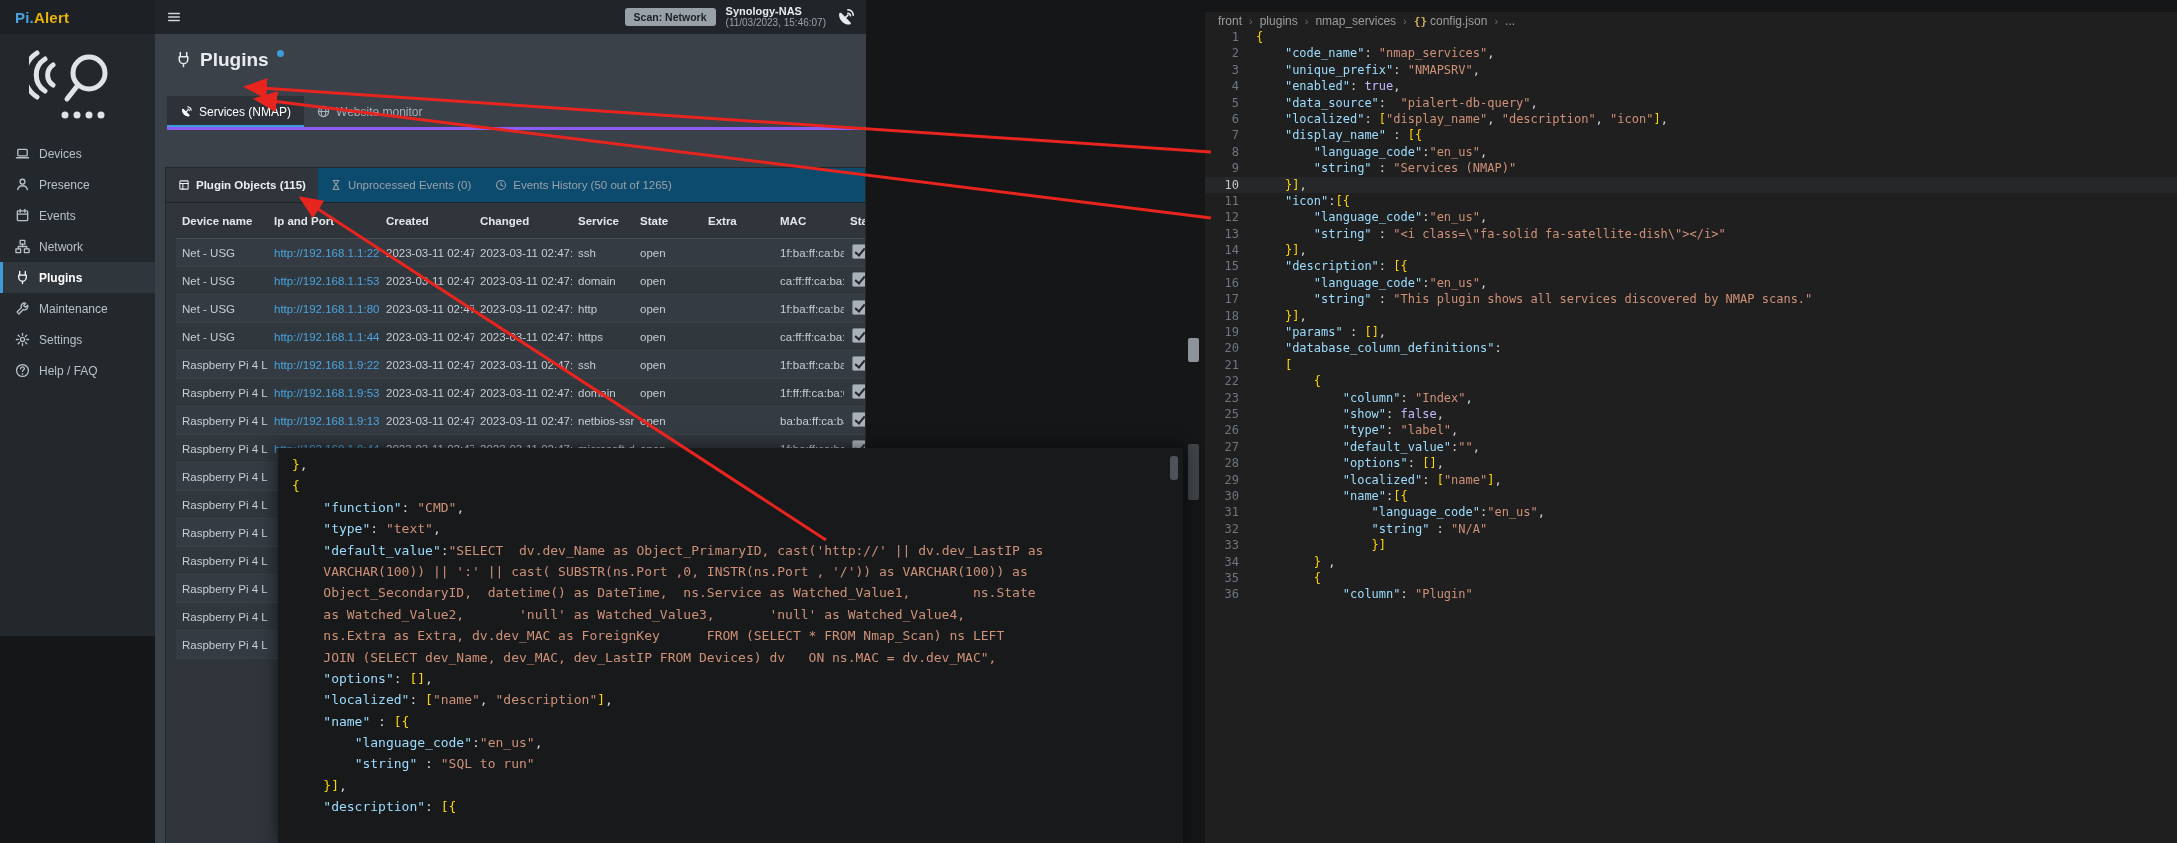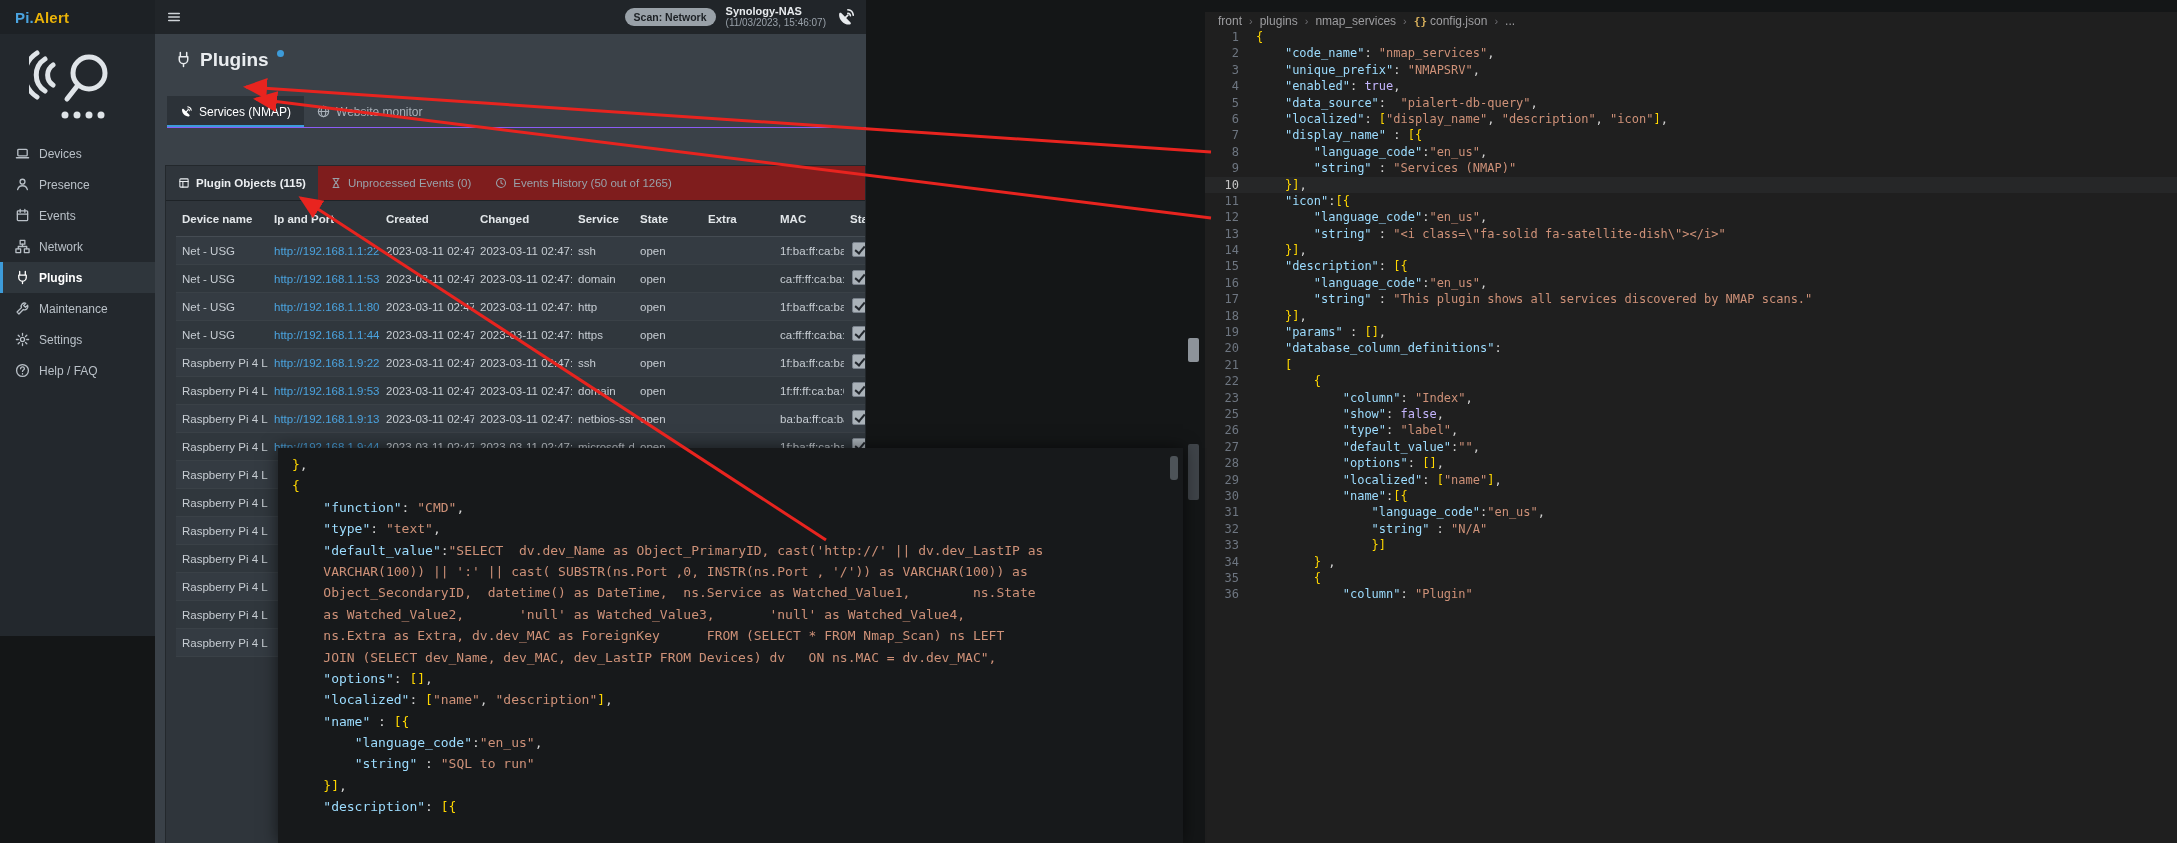--- a/index.html
+++ b/index.html
@@ -13,37 +13,37 @@
   .brand-alert{color:#eab308;}
   .logo{height:104px;display:flex;align-items:center;justify-content:center;}
   .side-item{height:31px;display:flex;align-items:center;padding-left:15px;color:#b9c0c7;font-size:12px;cursor:pointer;box-sizing:border-box;}
   .side-item .icon{width:15px;height:15px;margin-right:9px;display:inline-flex;flex:none;}
   .side-item.active{background:#2f363c;color:#fff;border-left:3px solid #3d9bd9;padding-left:12px;font-weight:bold;}
 
   
   .topbar{position:absolute;left:155px;top:0;width:711px;height:34px;background:#212529;display:flex;align-items:center;padding:0 10px;box-sizing:border-box;z-index:2;}
   .hamburger{width:18px;height:14px;color:#cfd4d8;display:inline-flex;cursor:pointer;}
   .topbar-right{margin-left:auto;display:flex;align-items:center;gap:10px;}
-  .scan-badge{background:#99a1a8;color:#1c2024;font-size:10.5px;font-weight:bold;padding:3px 9px;border-radius:9px;white-space:nowrap;}
+  .scan-badge{background:#99a1a8;color:#1c2024;font-size:10.5px;font-weight:bold;padding:3px 9px;border-radius:3px;white-space:nowrap;}
   .host-name{color:#e8ebee;font-size:11px;font-weight:bold;line-height:12px;}
   .host-time{color:#9aa2aa;font-size:10px;line-height:12px;}
   .topbar-icon{width:20px;height:20px;color:#e8ebee;display:inline-flex;cursor:pointer;}
 
   
   .main{position:absolute;left:155px;top:34px;width:711px;height:809px;background:#3a4148;overflow:hidden;z-index:1;}
   .page-title-row{display:flex;align-items:flex-start;gap:8px;margin:14px 0 0 20px;color:#e9ecef;height:26px;}
   .title-icon{width:17px;height:17px;margin-top:3px;display:inline-flex;}
   .page-title{font-size:19px;font-weight:600;margin:0;line-height:24px;}
   .title-badge{width:7px;height:7px;border-radius:50%;background:#3d9bd9;margin-top:2px;display:inline-block;}
-  .tabs{display:flex;margin:22px 0 0 12px;height:31px;border-bottom:1px solid #8b5cf6;}
+  .tabs{display:flex;margin:22px 0 0 12px;height:31px;border-bottom:3px solid #8b5cf6;}
   .tab{display:flex;align-items:center;gap:6px;padding:0 13px;font-size:12px;color:#a9b1b9;cursor:pointer;white-space:nowrap;}
   .tab .icon{width:13px;height:13px;display:inline-flex;}
   .tab.active{background:#2c3238;color:#fff;box-shadow:inset 0 -2px 0 #3d9bd9;}
   .card{margin:37px 0 0 10px;width:701px;height:715px;background:#2f353b;border:1px solid #23282c;box-sizing:border-box;overflow:hidden;}
-  .subtabs{height:34px;background:#7f1d1d;display:flex;border-bottom:1px solid #1e2327;}
+  .subtabs{height:34px;background:#0c4a6e;display:flex;border-bottom:1px solid #1e2327;}
   .subtab{display:flex;align-items:center;gap:6px;padding:0 12px;font-size:11.5px;color:#99a1a9;cursor:pointer;white-space:nowrap;}
   .subtab .icon{width:12px;height:12px;display:inline-flex;}
   .subtab.active{background:#2f353b;color:#eceff2;font-weight:bold;}
 
   table.objects{border-collapse:collapse;table-layout:fixed;width:726px;margin-left:10px;font-size:11.5px;}
   table.objects th{height:35px;text-align:left;color:#e3e7ea;font-weight:bold;padding:0 6px;border-bottom:1px solid #454c53;white-space:nowrap;overflow:hidden;}
   table.objects td{height:27px;padding:0 6px;color:#c7cdd3;border-bottom:1px solid #3a4147;white-space:nowrap;overflow:hidden;}
   table.objects tbody tr:nth-child(odd){background:#343b42;}
   table.objects tbody tr:nth-child(even){background:#30373d;}
   td.device{color:#e8ebee;}

